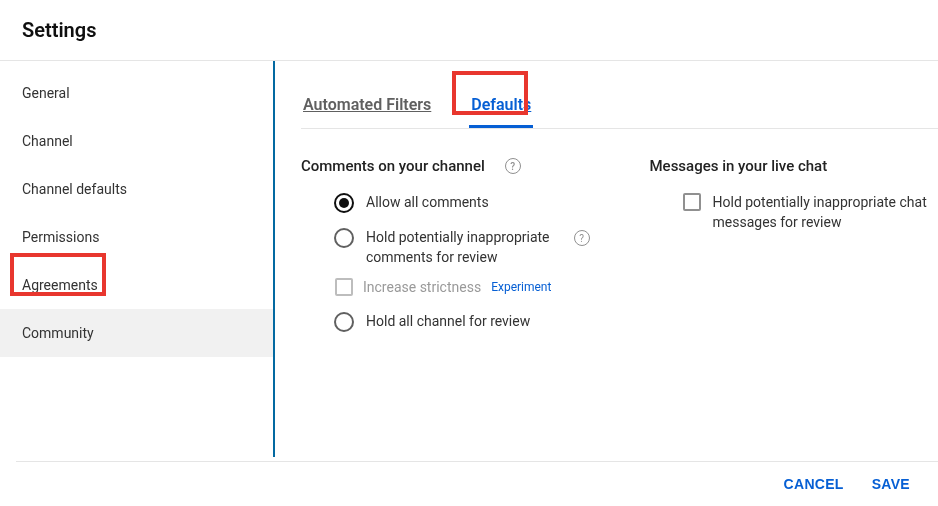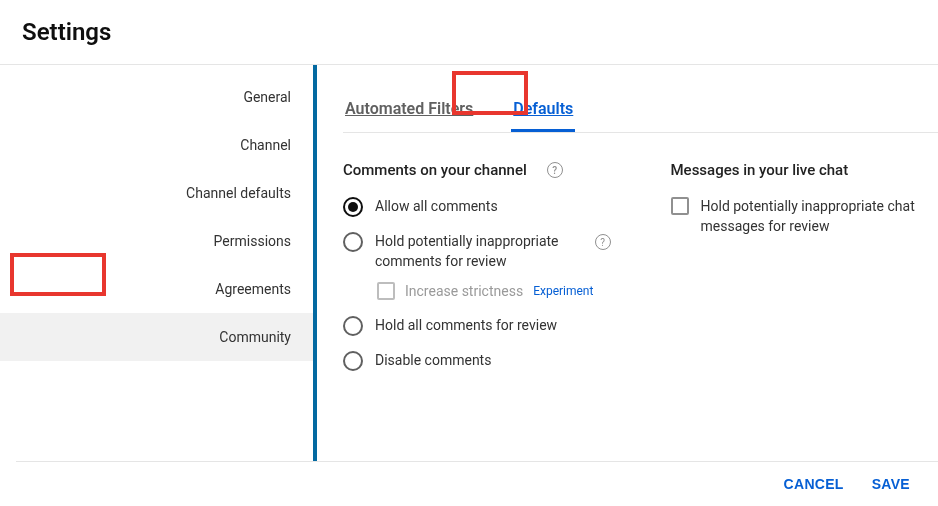--- a/index.html
+++ b/index.html
@@ -5,37 +5,36 @@
     * { box-sizing: border-box; margin: 0; padding: 0; }
     body {
       font-family: -apple-system, BlinkMacSystemFont, "Segoe UI", Roboto, Arial, sans-serif;
       background: #fff;
       color: #0f0f0f;
       width: 938px;
       height: 506px;
       position: relative;
     }
     .title {
-      font-size: 24px;
+      font-size: 20px;
       font-weight: 600;
       padding: 18px 22px 18px 22px;
     }
     .divider {
       border: none;
       border-top: 1px solid #e5e5e5;
     }
     .main {
       display: flex;
       height: calc(100% - 110px);
     }
     .sidebar {
-      width: 317px;
-      border-right: 4px solid #0369a1;
+      width: 275px;
+      border-right: 2px solid #0369a1;
       padding-top: 8px;
-      text-align: right;
     }
     .sidebar-item {
       font-size: 14px;
       padding: 16px 22px;
       cursor: pointer;
       color: #333;
     }
     .sidebar-item.active {
       background: #f1f1f1;
     }
@@ -99,20 +98,21 @@
       font-size: 10px;
       color: #909090;
       flex-shrink: 0;
     }
     .radio-row, .check-row {
       display: flex;
       align-items: flex-start;
       gap: 12px;
       margin-bottom: 15px;
       cursor: pointer;
+      margin-left: 33px;
     }
     .radio {
       width: 20px;
       height: 20px;
       border: 2px solid #606060;
       border-radius: 50%;
       flex-shrink: 0;
       display: flex;
       align-items: center;
       justify-content: center;
@@ -240,27 +240,23 @@
           <span class="help-icon">?</span>
         </label>
         <div class="radio-sub">
           <span class="checkbox disabled"></span>
           <span class="sub-label">Increase strictness</span>
           <span class="badge">Experiment</span>
         </div>
 
         <label class="radio-row">
           <span class="radio"></span>
-          <span class="radio-label">Hold all comments for review</span>
-        </label>
-
-        <label class="radio-row">
-          <span class="radio"></span>
-          <span class="radio-label">Disable comments</span>
-        </label>
+          <span class="radio-label">Hold all channel for review</span>
+        </label>
+
       </div>
 
       <div class="col">
         <div class="section-title">
           <span>Messages in your live chat</span>
         </div>
         <label class="check-row">
           <span class="checkbox"></span>
           <span class="check-label">Hold potentially inappropriate chat messages for review</span>
         </label>

